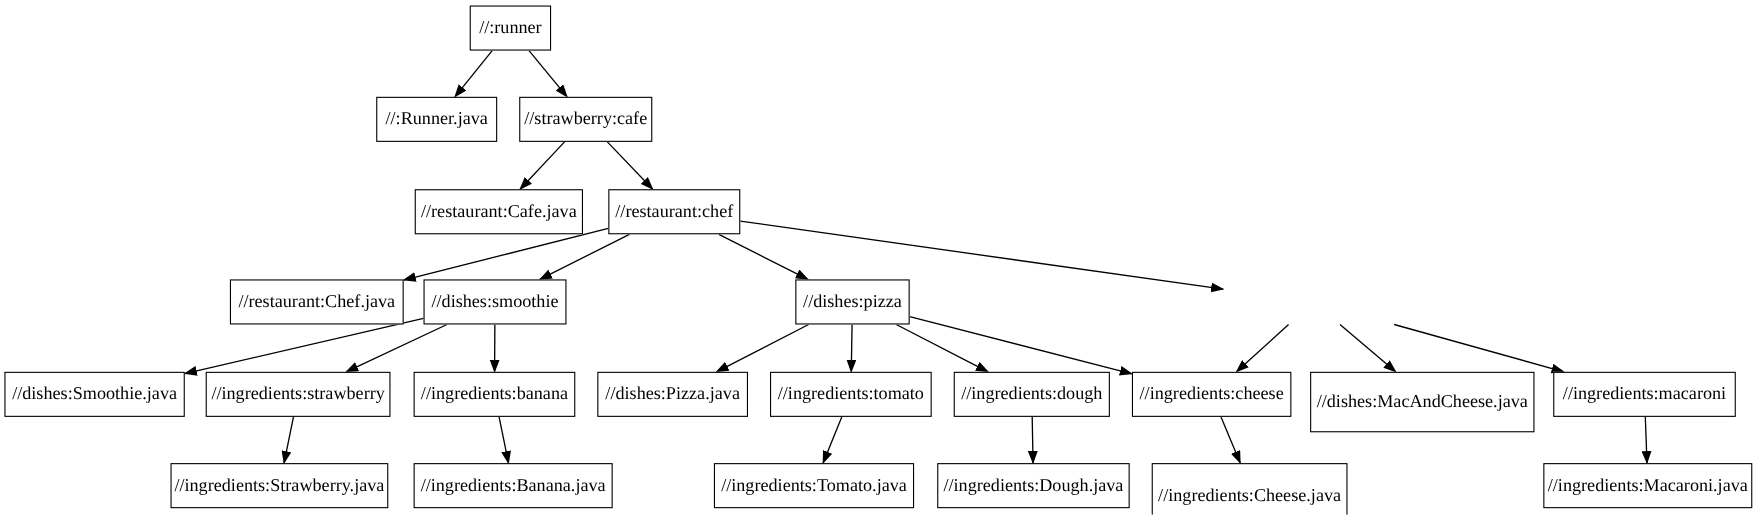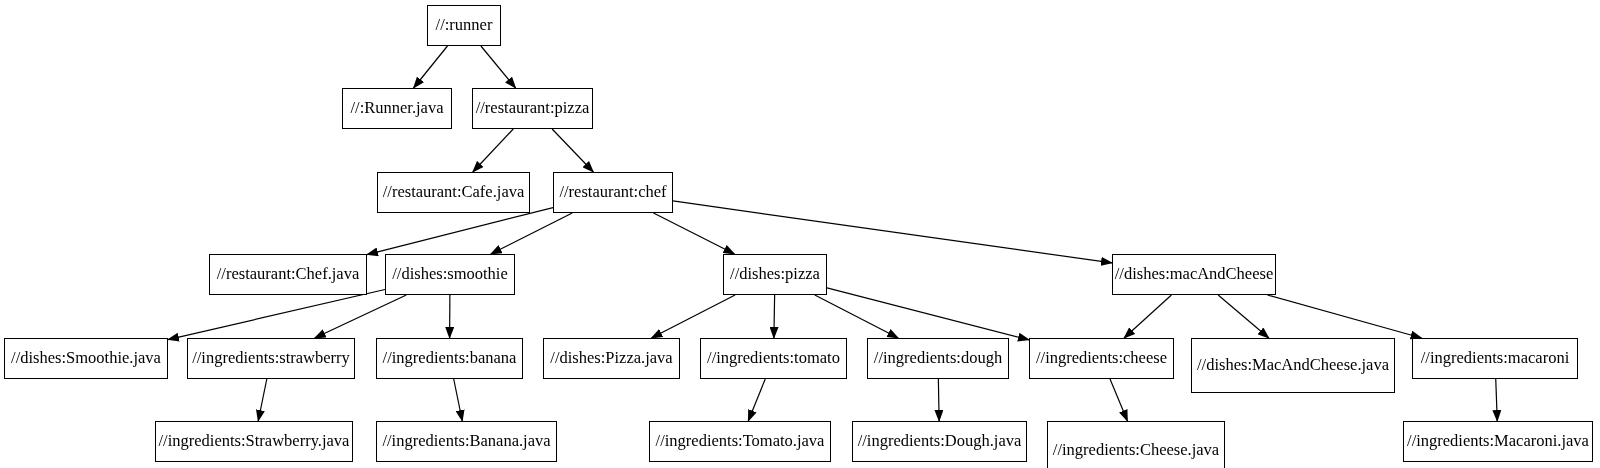--- a/index.html
+++ b/index.html
@@ -72,39 +72,36 @@
       <line x1="1110.0210843373493" y1="379" x2="1127.4789156626507" y2="421" stroke="#000000" stroke-width="1.2" marker-end="url(#arrowhead)"></line>
       <line x1="1495.7409638554218" y1="379" x2="1497.2590361445782" y2="421" stroke="#000000" stroke-width="1.2" marker-end="url(#arrowhead)"></line>
     </svg>
     <div class="node" style="left: 427px; top: 5px; width: 74px; height: 41px; border-color: rgb(0, 0, 0); background: rgb(255, 255, 255); color: rgb(0, 0, 0);">
       <span>//:runner</span>
     </div>
     <div class="node" style="left: 342px; top: 88px; width: 110px; height: 41px; border-color: rgb(0, 0, 0); background: rgb(255, 255, 255); color: rgb(0, 0, 0);">
       <span>//:Runner.java</span>
     </div>
     <div class="node" style="left: 472px; top: 88px; width: 121px; height: 41px; border-color: rgb(0, 0, 0); background: rgb(255, 255, 255); color: rgb(0, 0, 0);">
-      <span>//restaurant:pizza</span>
+      <span>//strawberry:cafe</span>
     </div>
     <div class="node" style="left: 377px; top: 172px; width: 153px; height: 41px; border-color: rgb(0, 0, 0); background: rgb(255, 255, 255); color: rgb(0, 0, 0);">
       <span>//restaurant:Cafe.java</span>
     </div>
     <div class="node" style="left: 553px; top: 172px; width: 120px; height: 41px; border-color: rgb(0, 0, 0); background: rgb(255, 255, 255); color: rgb(0, 0, 0);">
       <span>//restaurant:chef</span>
     </div>
     <div class="node" style="left: 209px; top: 254px; width: 158px; height: 41px; border-color: rgb(0, 0, 0); background: rgb(255, 255, 255); color: rgb(0, 0, 0);">
       <span>//restaurant:Chef.java</span>
     </div>
     <div class="node" style="left: 385px; top: 254px; width: 130px; height: 41px; border-color: rgb(0, 0, 0); background: rgb(255, 255, 255); color: rgb(0, 0, 0);">
       <span>//dishes:smoothie</span>
     </div>
     <div class="node" style="left: 723px; top: 254px; width: 104px; height: 41px; border-color: rgb(0, 0, 0); background: rgb(255, 255, 255); color: rgb(0, 0, 0);">
       <span>//dishes:pizza</span>
-    </div>
-    <div class="node" style="left: 1112px; top: 254px; width: 164px; height: 41px; border-color: rgb(0, 0, 0); background: rgb(255, 255, 255); color: rgb(0, 0, 0);">
-      <span>//dishes:macAndCheese</span>
     </div>
     <div class="node" style="left: 4px; top: 338px; width: 164px; height: 41px; border-color: rgb(0, 0, 0); background: rgb(255, 255, 255); color: rgb(0, 0, 0);">
       <span>//dishes:Smoothie.java</span>
     </div>
     <div class="node" style="left: 187px; top: 338px; width: 168px; height: 41px; border-color: rgb(0, 0, 0); background: rgb(255, 255, 255); color: rgb(0, 0, 0);">
       <span>//ingredients:strawberry</span>
     </div>
     <div class="node" style="left: 376px; top: 338px; width: 147px; height: 41px; border-color: rgb(0, 0, 0); background: rgb(255, 255, 255); color: rgb(0, 0, 0);">
       <span>//ingredients:banana</span>
     </div>

